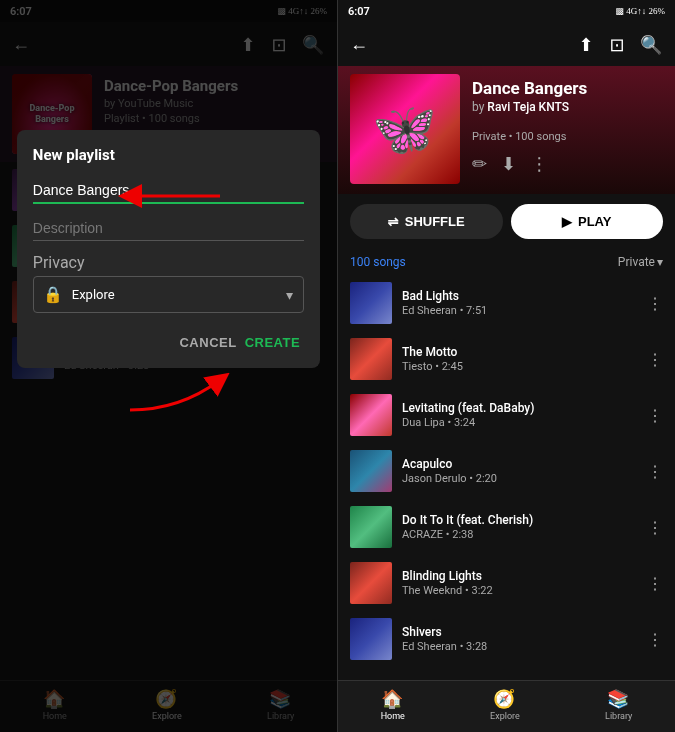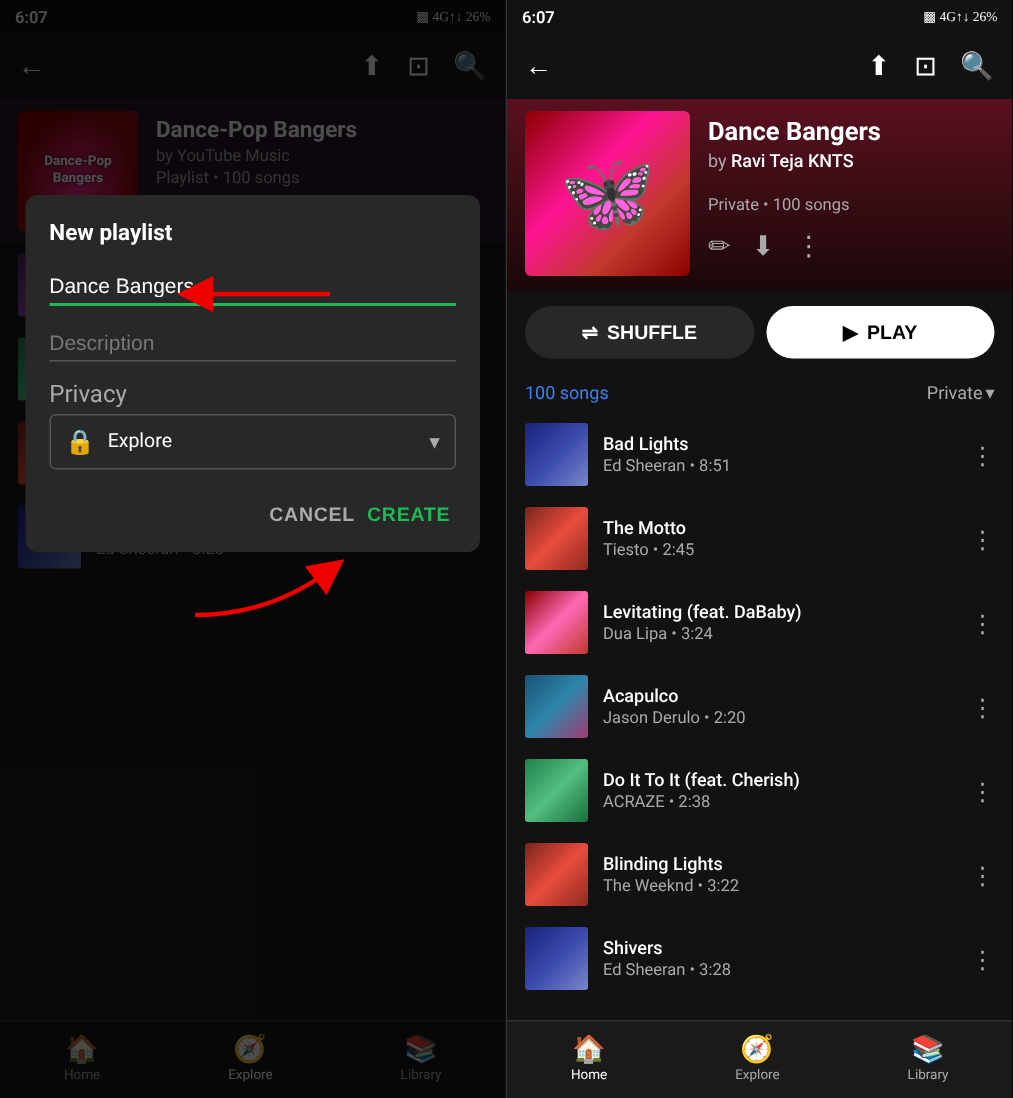--- a/index.html
+++ b/index.html
@@ -515,21 +515,21 @@
       <span>Private</span>
       <span> ▾</span>
     </div>
   </div>
 
   <div class="right-song-list">
     <div class="song-item">
       <div class="song-thumb thumb-shivers"></div>
       <div class="song-info">
         <div class="song-title">Bad Lights</div>
-        <div class="song-artist">Ed Sheeran • 8:51</div>
+        <div class="song-artist">Ed Sheeran • 7:51</div>
       </div>
       <span class="song-more">⋮</span>
     </div>
     <div class="song-item">
       <div class="song-thumb thumb-blinding"></div>
       <div class="song-info">
         <div class="song-title">The Motto</div>
         <div class="song-artist">Tiesto • 2:45</div>
       </div>
       <span class="song-more">⋮</span>

